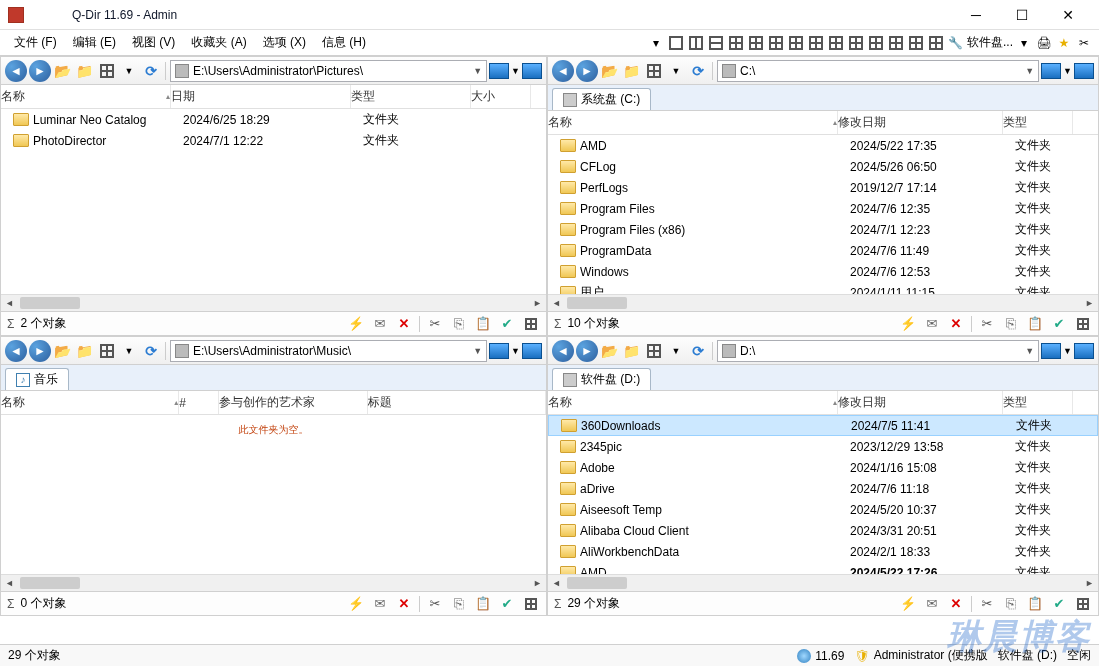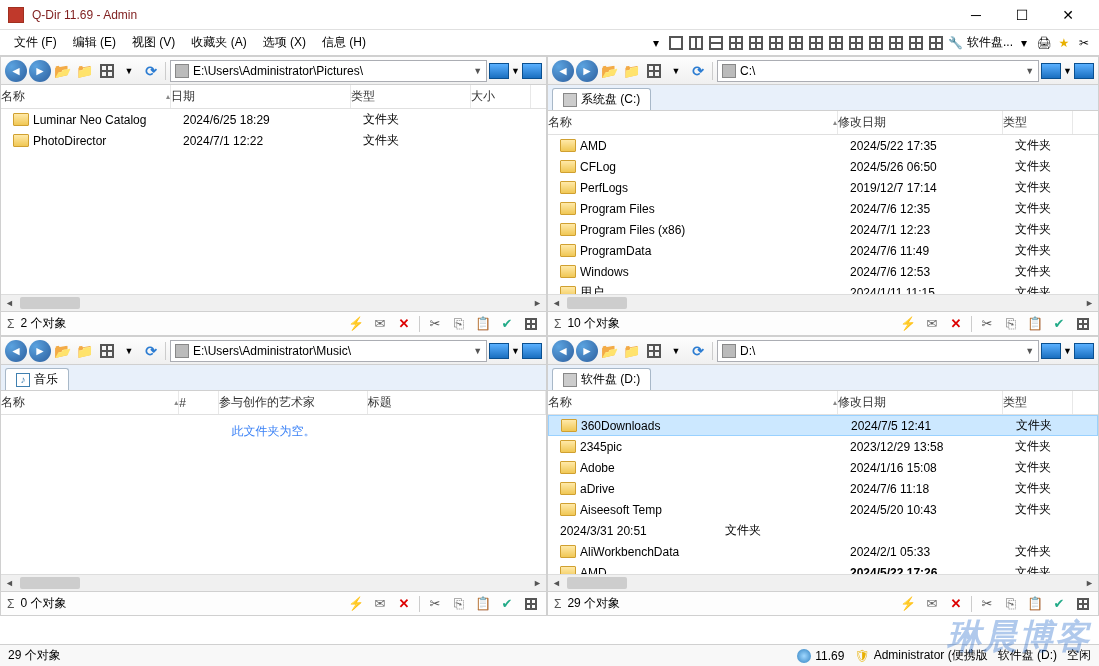--- a/index.html
+++ b/index.html
@@ -1,21 +1,21 @@
 <!DOCTYPE html>
 <html><head>
 <meta charset="utf-8">
 <style>
 * { box-sizing: border-box; margin: 0; padding: 0; font-family: "Segoe UI", "Microsoft YaHei", sans-serif; font-size: 12px; }
 body { width: 1099px; height: 666px; background: #fff; overflow: hidden; position: relative; }
 
 
 .titlebar { height: 30px; display: flex; align-items: center; padding: 0 8px; background: #fff; border-bottom: 1px solid #e0e0e0; }
 .titlebar .app-icon { width: 16px; height: 16px; background: #c0392b; margin-right: 8px; border: 1px solid #a03020; }
-.titlebar .title { flex: 1; color: #7f1d1d; }
+.titlebar .title { flex: 1; color: #0f172a; margin-left: 40px; }
 .titlebar .win-btns { display: flex; }
 .titlebar .win-btn { width: 46px; height: 30px; display: flex; align-items: center; justify-content: center; font-size: 14px; color: #000; }
 
 
 .menubar { height: 26px; display: flex; align-items: center; padding: 0 6px; border-bottom: 1px solid #d0d0d0; text-align: center; }
 .menubar .menu-item { padding: 4px 8px; cursor: default; }
 .menubar .spacer { flex: 1; }
 .menubar .tb-icons { display: flex; gap: 2px; align-items: center; }
 .menubar .tb-icon { width: 18px; height: 18px; display: flex; align-items: center; justify-content: center; font-size: 12px; }
 
@@ -50,21 +50,21 @@
 .colhdr { height: 24px; display: flex; border-bottom: 1px solid #e0e0e0; background: #fff; }
 .colhdr .col { padding: 4px 0; border-right: 1px solid #e8e8e8; font-size: 12px; color: #333; display: flex; align-items: center; }
 .colhdr .sort { font-size: 8px; color: #888; margin-left: auto; }
 
 
 .filelist { flex: 1; overflow-y: auto; overflow-x: auto; background: #fff; position: relative; }
 .filerow { height: 21px; display: flex; align-items: center; padding-left: 4px; }
 .filerow.sel { background: #cce8ff; border: 1px solid #99d1ff; }
 .filerow .cell { padding: 0 8px; font-size: 12px; white-space: nowrap; overflow: hidden; display: flex; align-items: center; gap: 4px; }
 .fld-icon { width: 16px; height: 13px; background: linear-gradient(#ffe9a8,#f0c754); border: 1px solid #d0a030; border-radius: 1px; flex-shrink: 0; }
-.empty-msg { text-align: center; color: #3b82f6; padding: 8px; font-size: 12px; }
+.empty-msg { text-align: center; color: #c2410c; padding: 8px; font-size: 10px; }
 
 
 .hscroll { height: 17px; background: #f0f0f0; border-top: 1px solid #ddd; display: flex; }
 .hscroll .thumb { width: 60px; background: #cdcdcd; margin: 2px; border-radius: 2px; }
 .hscroll .arrow { width: 17px; display: flex; align-items: center; justify-content: center; font-size: 9px; color: #555; }
 
 
 .pstatus { height: 24px; display: flex; align-items: center; padding: 0 6px; gap: 6px; border-top: 1px solid #d0d0d0; background: #fdfdfd; font-size: 12px; }
 .pstatus .sigma { color: #555; }
 .pstatus .count { flex: 1; }
@@ -587,21 +587,21 @@
         <div class="col" style="width: 70px;">
           <span>类型</span>
         </div>
       </div>
       <div class="filelist">
         <div class="filerow sel">
           <div class="cell" style="width: 290px;">
             <span class="fld-icon"></span>
             <span>360Downloads</span>
           </div>
-          <div class="cell" style="width: 165px;">2024/7/5 12:41</div>
+          <div class="cell" style="width: 165px;">2024/7/5 11:41</div>
           <div class="cell" style="width: 70px;">文件夹</div>
         </div>
         <div class="filerow">
           <div class="cell" style="width: 290px;">
             <span class="fld-icon"></span>
             <span>2345pic</span>
           </div>
           <div class="cell" style="width: 165px;">2023/12/29 13:58</div>
           <div class="cell" style="width: 70px;">文件夹</div>
         </div>
@@ -619,33 +619,37 @@
             <span>aDrive</span>
           </div>
           <div class="cell" style="width: 165px;">2024/7/6 11:18</div>
           <div class="cell" style="width: 70px;">文件夹</div>
         </div>
         <div class="filerow">
           <div class="cell" style="width: 290px;">
             <span class="fld-icon"></span>
             <span>Aiseesoft Temp</span>
           </div>
-          <div class="cell" style="width: 165px;">2024/5/20 10:43</div>
-          <div class="cell" style="width: 70px;">文件夹</div>
-        </div>
-        <div class="filerow">
+          <div class="cell" style="width: 165px;">2024/5/20 10:37</div>
+          <div class="cell" style="width: 70px;">文件夹</div>
+        </div>
+        <div class="filerow">
+          <div class="cell" style="width: 290px;">
+            <span class="fld-icon"></span>
+            <span>Alibaba Cloud Client</span>
+          </div>
           <div class="cell" style="width: 165px;">2024/3/31 20:51</div>
           <div class="cell" style="width: 70px;">文件夹</div>
         </div>
         <div class="filerow">
           <div class="cell" style="width: 290px;">
             <span class="fld-icon"></span>
             <span>AliWorkbenchData</span>
           </div>
-          <div class="cell" style="width: 165px;">2024/2/1 05:33</div>
+          <div class="cell" style="width: 165px;">2024/2/1 18:33</div>
           <div class="cell" style="width: 70px;">文件夹</div>
         </div>
         <div class="filerow">
           <div class="cell" style="width: 290px;">
             <span class="fld-icon"></span>
             <span>AMD</span>
           </div>
           <div class="cell" style="width: 165px; font-weight: bold;">2024/5/22 17:26</div>
           <div class="cell" style="width: 70px;">文件夹</div>
         </div>

